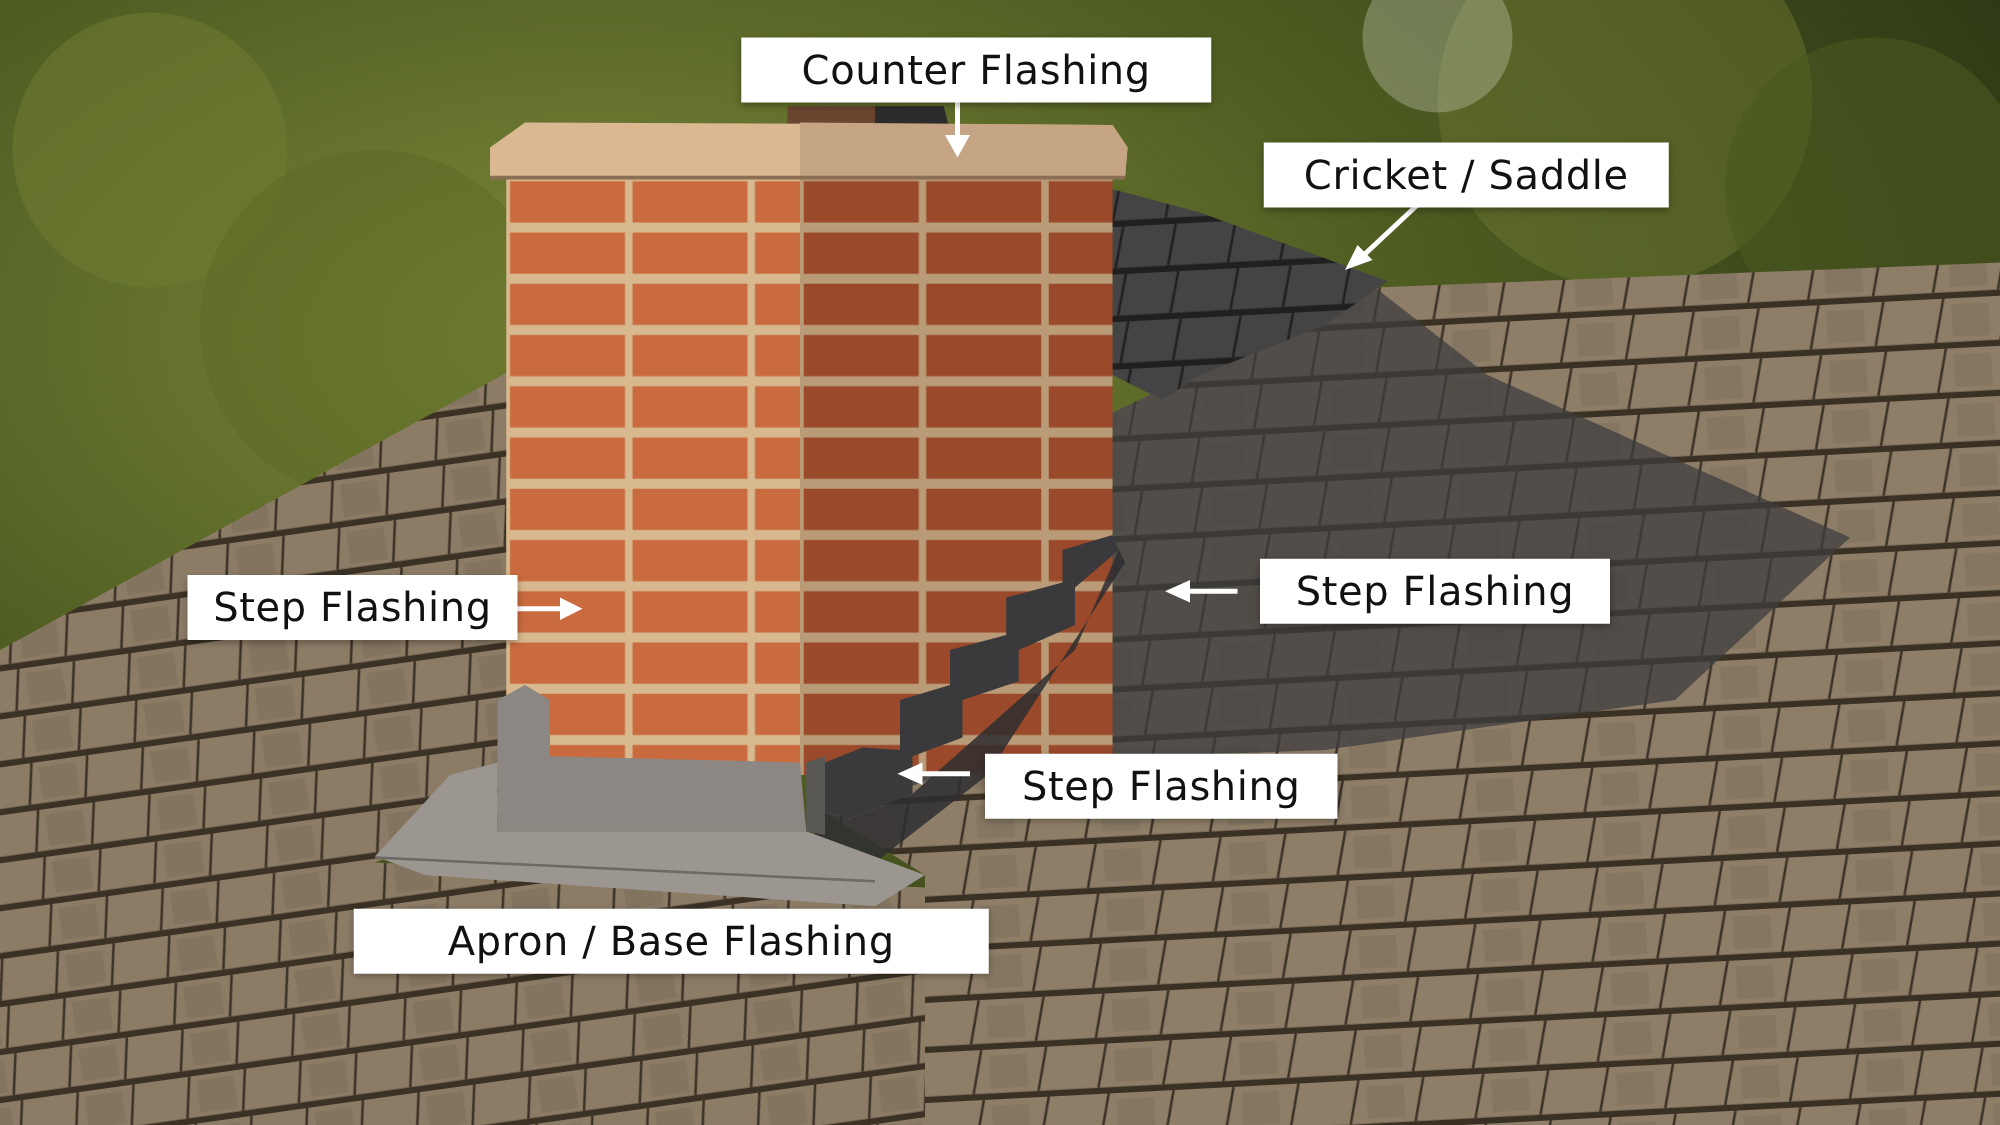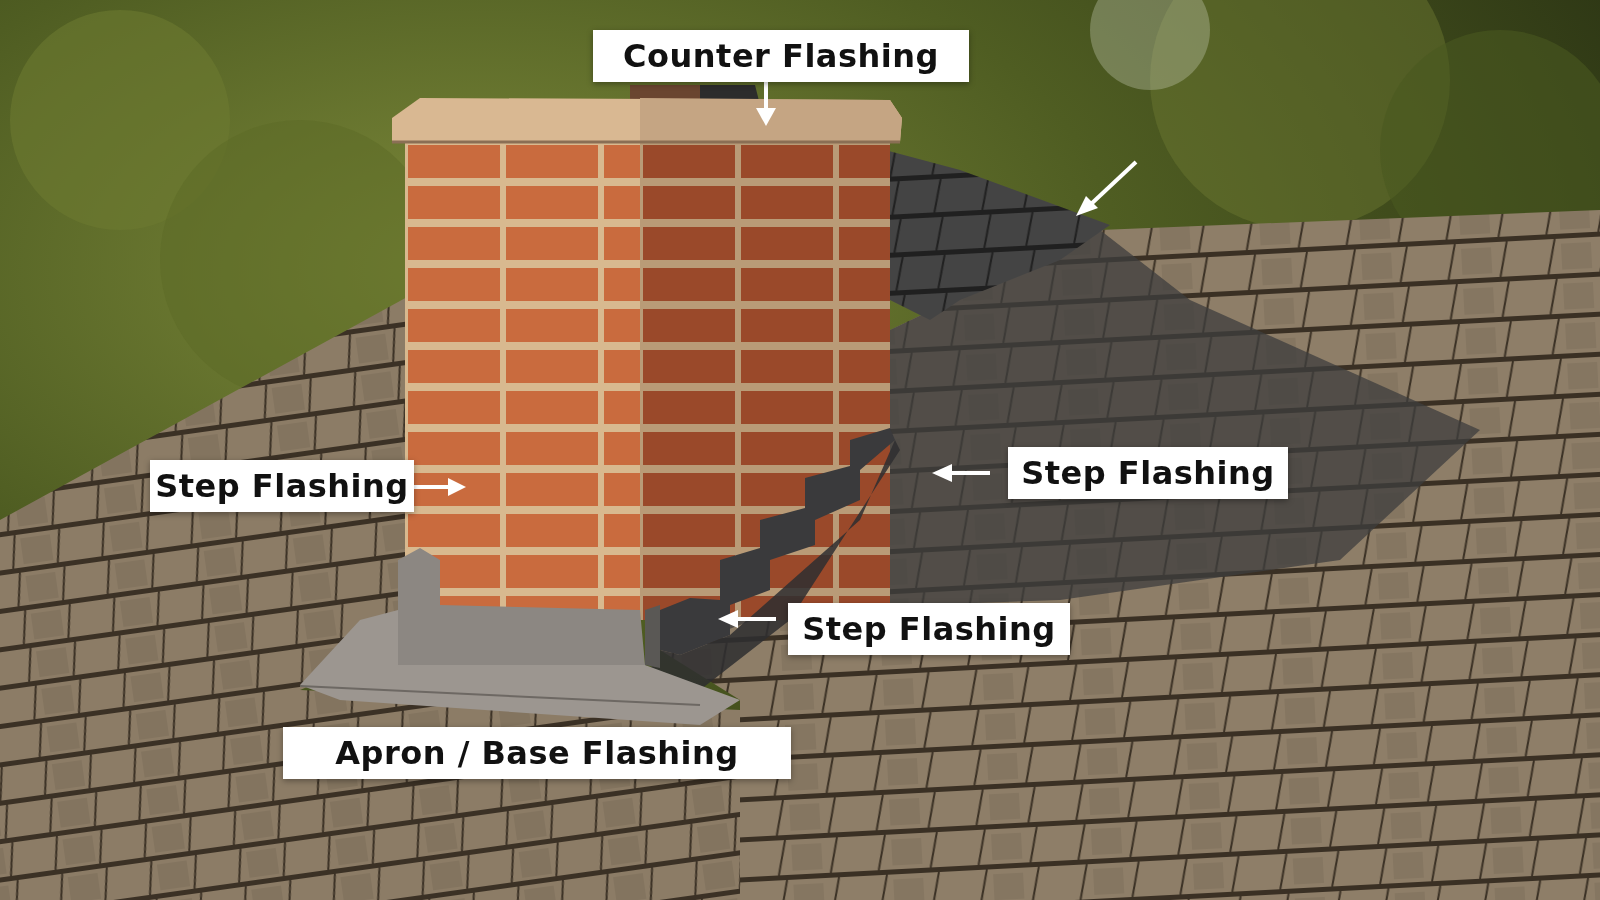--- a/index.html
+++ b/index.html
@@ -1,20 +1,20 @@
 <!DOCTYPE html>
 <html><head>
   <meta charset="utf-8">
   <style>
     html, body { margin:0; padding:0; }
     body { width:1600px; height:900px; overflow:hidden; background:#3d4a1f; font-family:"DejaVu Sans","Liberation Sans",sans-serif; }
     #scene { position:absolute; left:0; top:0; width:1600px; height:900px; }
     .label {
       position:absolute; background:#ffffff; color:#111111;
-      font-size:32px; font-weight:bold; letter-spacing:0.5px;
+      font-size:32px; font-weight:normal; letter-spacing:0.5px;
       display:flex; align-items:center; justify-content:center;
       box-shadow:0 2px 6px rgba(0,0,0,0.35);
       white-space:nowrap; box-sizing:border-box;
     }
   </style>
 </head>
 <body>
 
 <div id="scene">
   <svg width="1600" height="900" viewBox="0 0 1600 900">
@@ -112,20 +112,23 @@
     <g>
       <line x1="776" y1="619" x2="736" y2="619" stroke="#ffffff" stroke-width="4"></line>
       <polygon points="738,610 718,619 738,628" fill="#ffffff"></polygon>
     </g>
   </svg>
 
   
   <div class="label" style="left:593px; top:30px; width:376px; height:52px;">
     <span>Counter Flashing</span>
   </div>
+  <div class="label" style="left:1011px; top:114px; width:324px; height:52px;">
+    <span>Cricket / Saddle</span>
+  </div>
   <div class="label" style="left:150px; top:460px; width:264px; height:52px;">
     <span>Step Flashing</span>
   </div>
   <div class="label" style="left:1008px; top:447px; width:280px; height:52px;">
     <span>Step Flashing</span>
   </div>
   <div class="label" style="left:788px; top:603px; width:282px; height:52px;">
     <span>Step Flashing</span>
   </div>
   <div class="label" style="left:283px; top:727px; width:508px; height:52px;">

